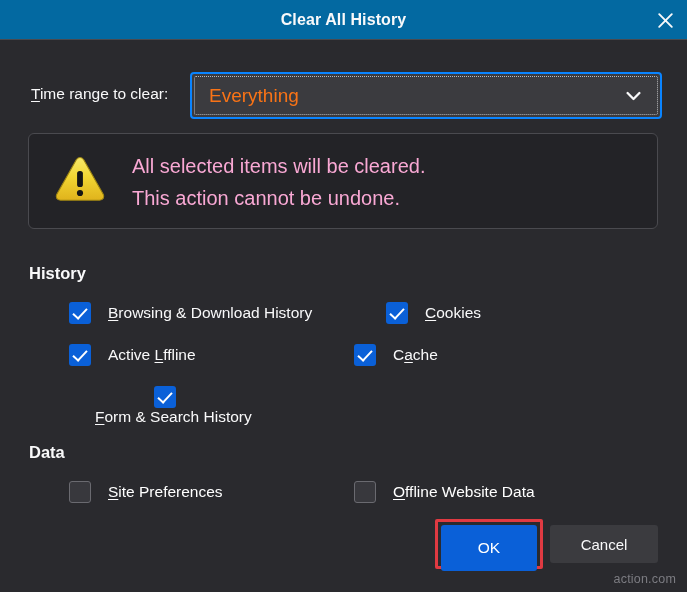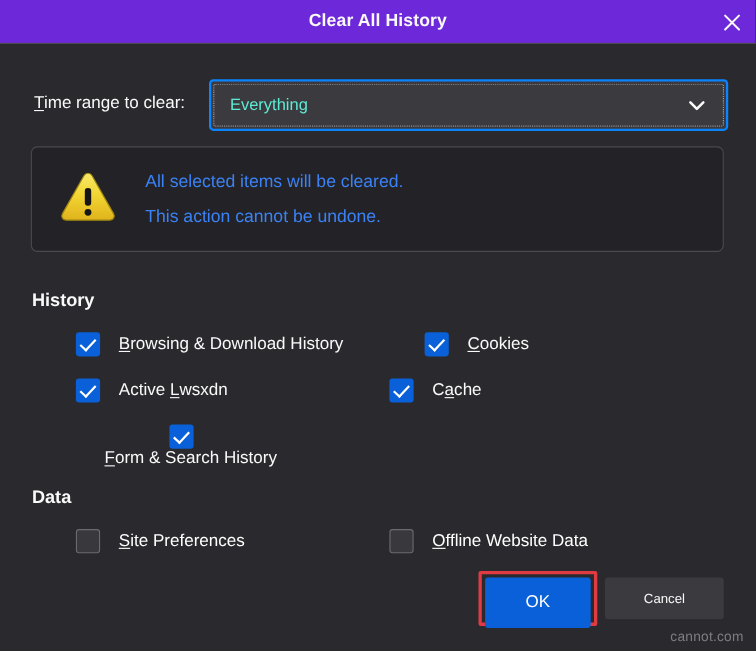--- a/index.html
+++ b/index.html
@@ -17,21 +17,21 @@
     width: 687px;
     height: 592px;
     background: #2a2a2e;
   }
 
   
   #titlebar {
     position: absolute;
     left: 0; top: 0;
     width: 687px; height: 40px;
-    background: #6d28d9;
+    background: #0369a1;
     border-bottom: 1px solid #4a4a4f;
   }
   #title-text {
     position: absolute;
     left: 0; top: 0;
     width: 687px;
     line-height: 39px;
     text-align: center;
     color: #f9f9fa;
     font-size: 16px;
@@ -79,22 +79,22 @@
     left: 2px; top: 2px;
     right: 2px; bottom: 2px;
     border: 1px dotted #b9b9bb;
     border-radius: 2px;
     background: #3b3b3f;
   }
   #dropdown-value {
     position: absolute;
     left: 14px; top: 0; bottom: 0;
     display: flex; align-items: center;
-    color: #5eead4;
-    font-size: 15px;
+    color: #f97316;
+    font-size: 19px;
   }
   #dropdown-arrow {
     position: absolute;
     right: 16px; top: 0; bottom: 0;
     display: flex; align-items: center;
   }
 
   
   #warning-panel {
     position: absolute;
@@ -107,22 +107,22 @@
   #warning-icon {
     position: absolute;
     left: 25px; top: 20px;
     width: 52px; height: 48px;
   }
   #warning-lines {
     position: absolute;
     left: 103px; top: 16px;
   }
   .warning-line {
-    color: #3b82f6;
-    font-size: 16px;
+    color: #f9a8d4;
+    font-size: 20px;
     line-height: 32px;
     white-space: nowrap;
   }
 
   
   .section-heading {
     position: absolute;
     color: #f9f9fa;
     font-size: 16.5px;
     font-weight: bold;
@@ -193,21 +193,21 @@
   #cancel-button {
     position: absolute;
     left: 550px; top: 525px;
     width: 108px; height: 38px;
     background: #3b3b3f;
     border-radius: 3px;
     display: flex;
     align-items: center;
     justify-content: center;
     color: #f9f9fa;
-    font-size: 12px;
+    font-size: 15px;
     cursor: pointer;
   }
 
   
   #watermark {
     position: absolute;
     right: 11px; bottom: 6px;
     color: #7c7c82;
     font-size: 12.5px;
     letter-spacing: 0.2px;
@@ -273,21 +273,21 @@
     <span class="cb-label"><u>B</u><span>rowsing &amp; Download History</span></span>
   </div>
 
   <div class="cb-row" style="left:314px; top:302px;margin-left:32px;">
     <span class="cb-box checked"></span>
     <span class="cb-label"><u>C</u><span>ookies</span></span>
   </div>
 
   <div class="cb-row" style="left:29px; top:344px;">
     <span class="cb-box checked"></span>
-    <span class="cb-label"><span>Active </span><u>L</u><span>wsxdn</span></span>
+    <span class="cb-label"><span>Active </span><u>L</u><span>ffline</span></span>
   </div>
 
   <div class="cb-row" style="left:314px; top:344px;">
     <span class="cb-box checked"></span>
     <span class="cb-label"><span>C</span><u>a</u><span>che</span></span>
   </div>
 
   <div class="cb-row" style="left:38px; top:386px;flex-direction:column;">
     <span class="cb-box checked"></span>
     <span class="cb-label"><u>F</u><span>orm &amp; Search History</span></span>
@@ -302,15 +302,15 @@
 
   <div class="cb-row" style="left:314px; top:481px;">
     <span class="cb-box unchecked"></span>
     <span class="cb-label dim"><u>O</u><span>ffline Website Data</span></span>
   </div>
 
   <div id="ok-highlight"></div>
   <div id="ok-button">OK</div>
   <div id="cancel-button">Cancel</div>
 
-  <div id="watermark">cannot.com</div>
+  <div id="watermark">action.com</div>
 
 </div>
 
 </body></html>

